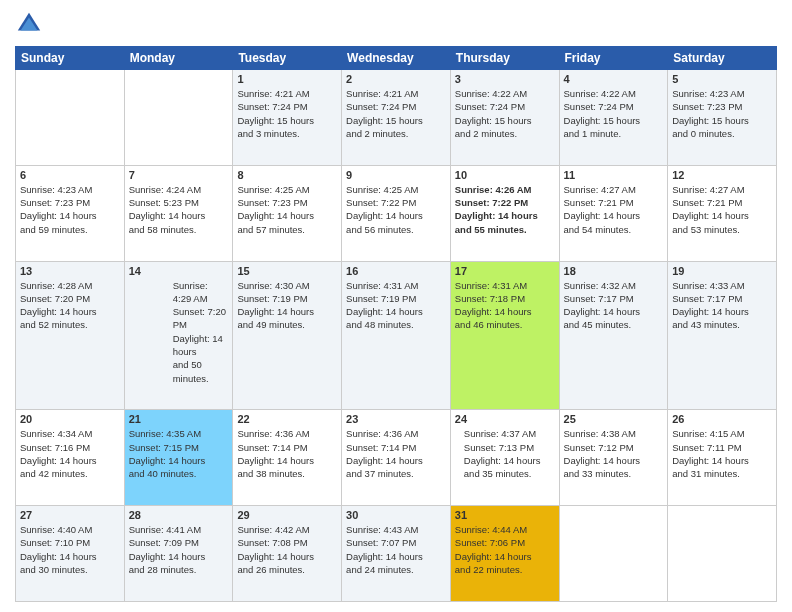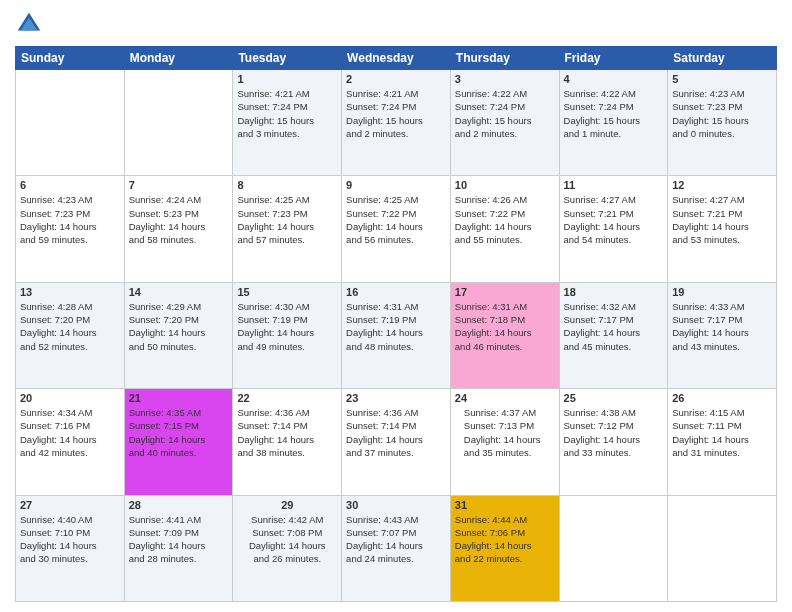--- a/index.html
+++ b/index.html
@@ -196,21 +196,21 @@
           </td>
           <td style="background: rgb(255, 255, 255);">
             <span class="day-num">9</span>
             <div class="day-info" style="white-space: pre-line;">Sunrise: 4:25 AM
 Sunset: 7:22 PM
 Daylight: 14 hours
 and 56 minutes.</div>
           </td>
           <td style="background: rgb(255, 255, 255);">
             <span class="day-num">10</span>
-            <div class="day-info" style="white-space: pre-line;">Sunrise: 4:26 AM
+            <div class="day-info" style="white-space: pre-line; font-weight: bold;">Sunrise: 4:26 AM
 Sunset: 7:22 PM
 Daylight: 14 hours
 and 55 minutes.</div>
           </td>
           <td style="background: rgb(255, 255, 255);">
             <span class="day-num">11</span>
             <div class="day-info" style="white-space: pre-line;">Sunrise: 4:27 AM
 Sunset: 7:21 PM
 Daylight: 14 hours
 and 54 minutes.</div>
@@ -226,40 +226,40 @@
         <tr>
           <td style="background: rgb(240, 244, 248);">
             <span class="day-num">13</span>
             <div class="day-info" style="white-space: pre-line;">Sunrise: 4:28 AM
 Sunset: 7:20 PM
 Daylight: 14 hours
 and 52 minutes.</div>
           </td>
           <td style="background: rgb(240, 244, 248);">
             <span class="day-num">14</span>
-            <div class="day-info" style="white-space: pre-line;">Sunrise: 4:29 AM
+            <div class="day-info" style="white-space: pre-line; margin-left: 44px;">Sunrise: 4:29 AM
 Sunset: 7:20 PM
 Daylight: 14 hours
 and 50 minutes.</div>
           </td>
           <td style="background: rgb(240, 244, 248);">
             <span class="day-num">15</span>
             <div class="day-info" style="white-space: pre-line;">Sunrise: 4:30 AM
 Sunset: 7:19 PM
 Daylight: 14 hours
 and 49 minutes.</div>
           </td>
           <td style="background: rgb(240, 244, 248); margin-left: 24px;">
             <span class="day-num">16</span>
             <div class="day-info" style="white-space: pre-line;">Sunrise: 4:31 AM
 Sunset: 7:19 PM
 Daylight: 14 hours
 and 48 minutes.</div>
           </td>
-          <td style="background: #f9a8d4;">
+          <td style="background: #bef264;">
             <span class="day-num">17</span>
             <div class="day-info" style="white-space: pre-line;">Sunrise: 4:31 AM
 Sunset: 7:18 PM
 Daylight: 14 hours
 and 46 minutes.</div>
           </td>
           <td style="background: rgb(240, 244, 248);">
             <span class="day-num">18</span>
             <div class="day-info" style="white-space: pre-line;">Sunrise: 4:32 AM
 Sunset: 7:17 PM
@@ -275,21 +275,21 @@
           </td>
         </tr>
         <tr>
           <td style="background: rgb(255, 255, 255);">
             <span class="day-num">20</span>
             <div class="day-info" style="white-space: pre-line;">Sunrise: 4:34 AM
 Sunset: 7:16 PM
 Daylight: 14 hours
 and 42 minutes.</div>
           </td>
-          <td style="background: #d946ef;">
+          <td style="background: #7dd3fc;">
             <span class="day-num">21</span>
             <div class="day-info" style="white-space: pre-line;">Sunrise: 4:35 AM
 Sunset: 7:15 PM
 Daylight: 14 hours
 and 40 minutes.</div>
           </td>
           <td style="background: rgb(255, 255, 255);">
             <span class="day-num">22</span>
             <div class="day-info" style="white-space: pre-line;">Sunrise: 4:36 AM
 Sunset: 7:14 PM
@@ -333,21 +333,21 @@
 Daylight: 14 hours
 and 30 minutes.</div>
           </td>
           <td style="background: rgb(240, 244, 248);">
             <span class="day-num">28</span>
             <div class="day-info" style="white-space: pre-line;">Sunrise: 4:41 AM
 Sunset: 7:09 PM
 Daylight: 14 hours
 and 28 minutes.</div>
           </td>
-          <td style="background: rgb(240, 244, 248); text-align: center;">
+          <td style="background: rgb(240, 244, 248);">
             <span class="day-num">29</span>
             <div class="day-info" style="white-space: pre-line;">Sunrise: 4:42 AM
 Sunset: 7:08 PM
 Daylight: 14 hours
 and 26 minutes.</div>
           </td>
           <td style="background: rgb(240, 244, 248);">
             <span class="day-num">30</span>
             <div class="day-info" style="white-space: pre-line;">Sunrise: 4:43 AM
 Sunset: 7:07 PM

